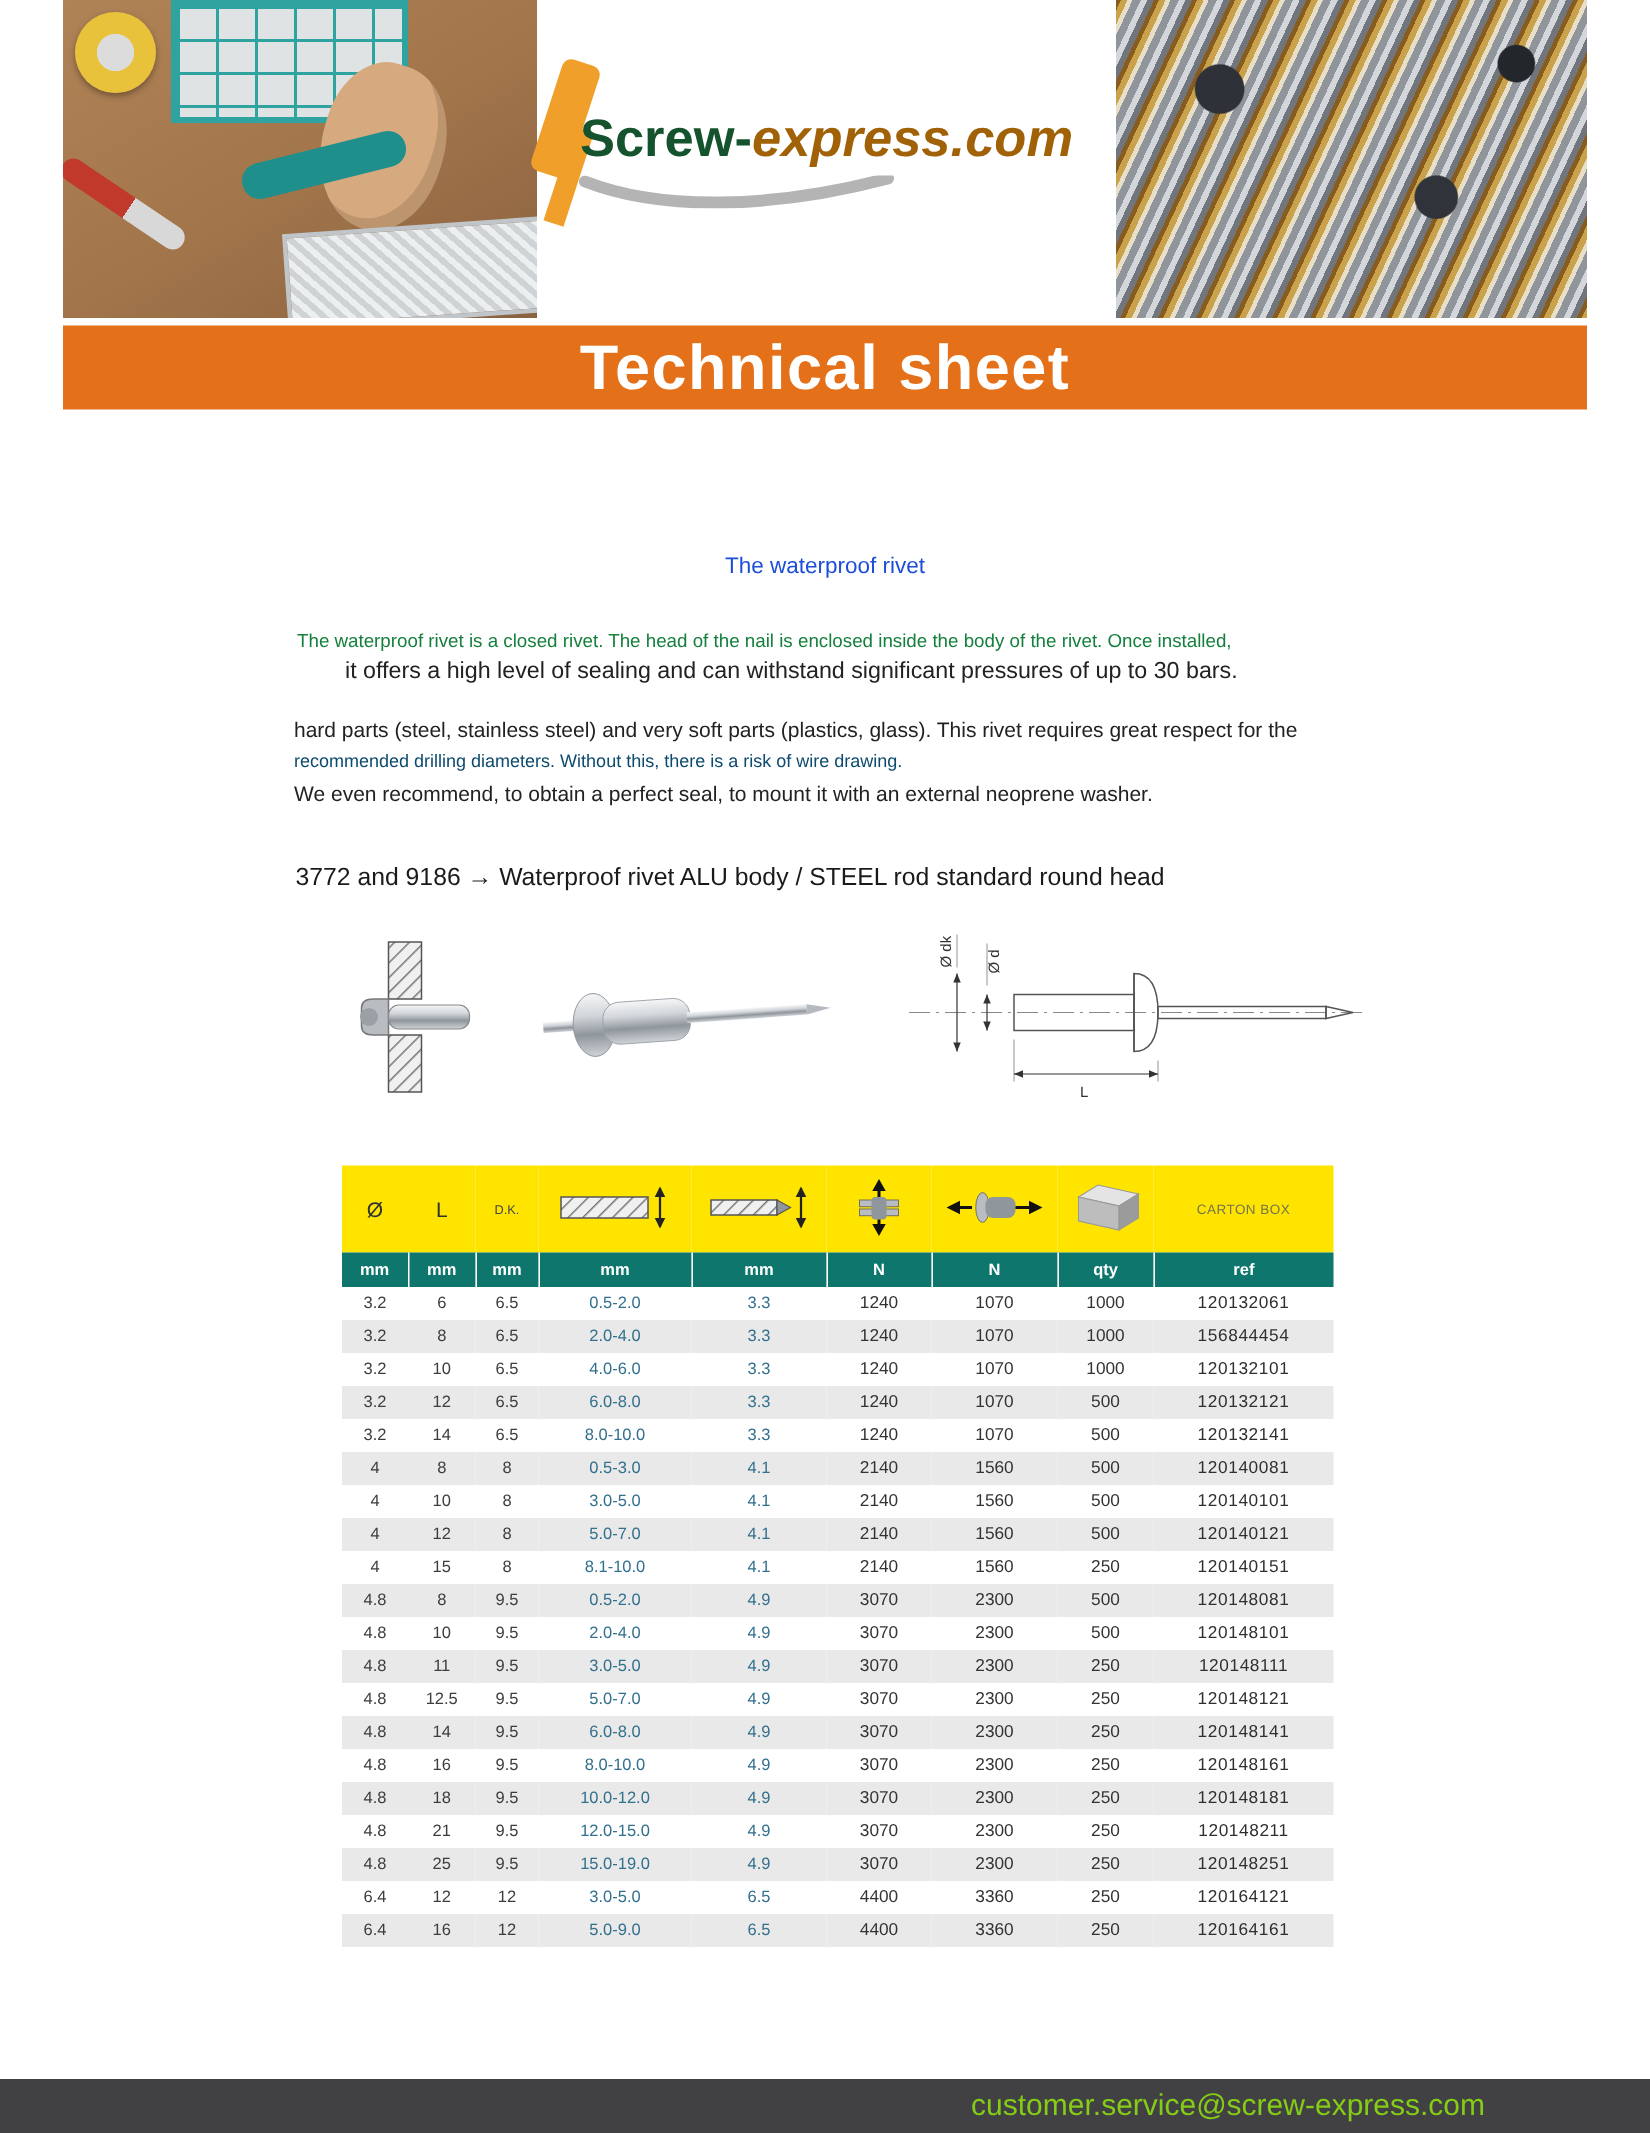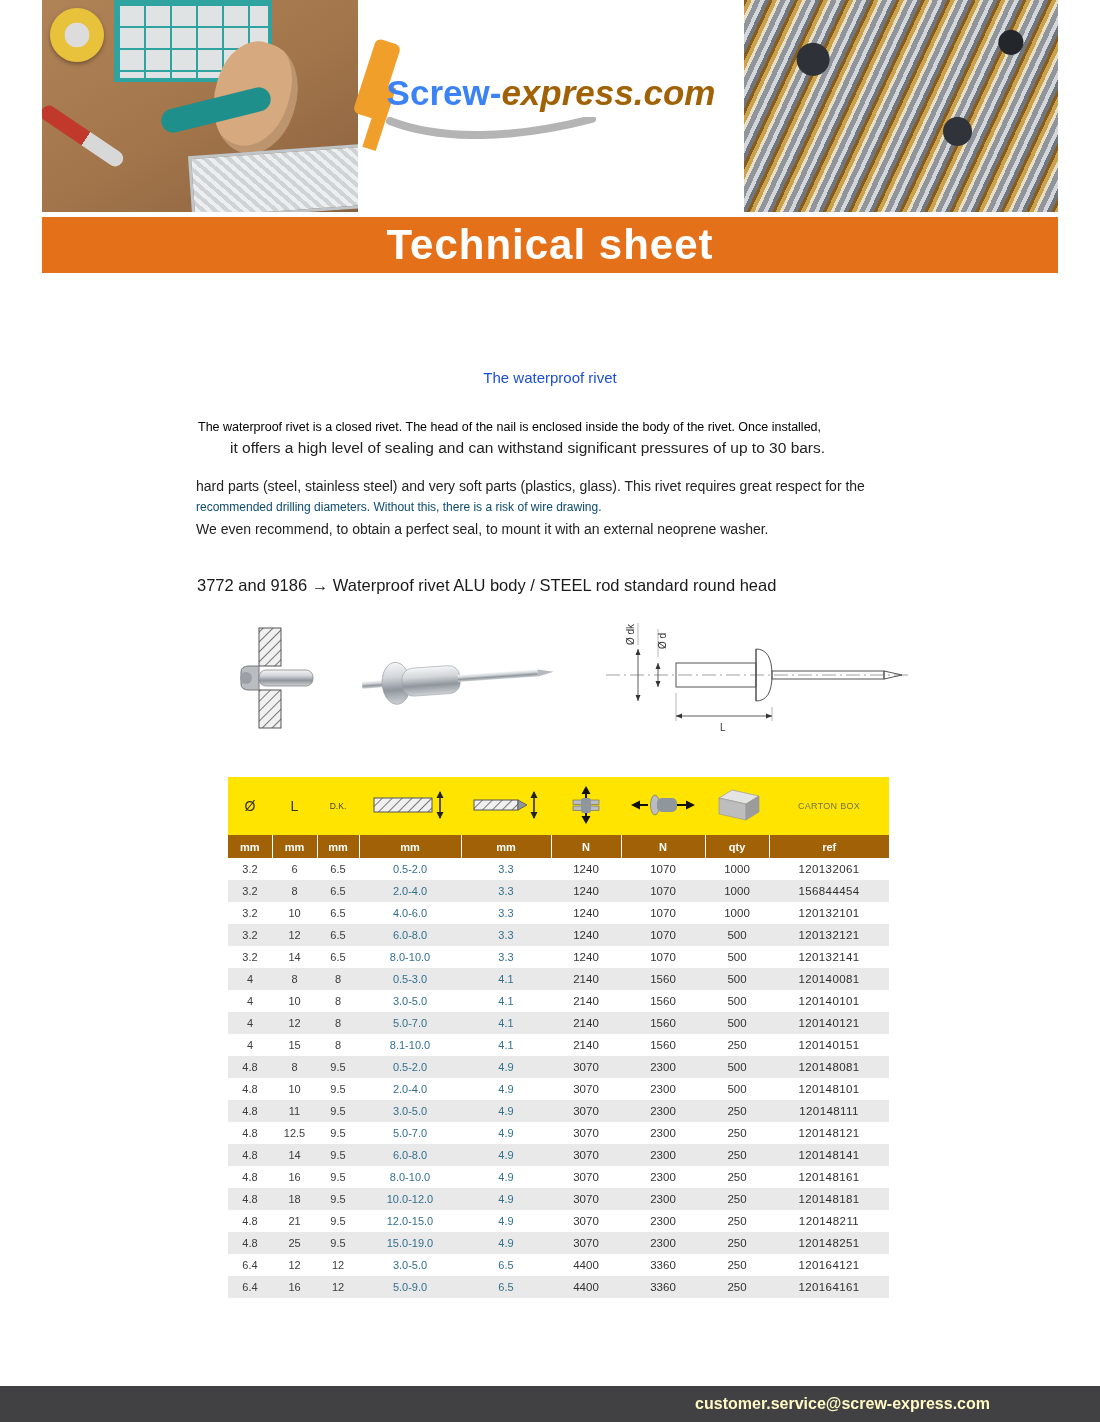--- a/index.html
+++ b/index.html
@@ -27,62 +27,62 @@
   .pl-teal { left:118px; top:98px; width:112px; height:24px; background:#1f8f8c; transform:rotate(-14deg); border-radius:12px; }
   .pl-hand { left:172px; top:42px; width:82px; height:112px; background:#d7a97e; border-radius:42% 50% 46% 55%; transform:rotate(18deg); box-shadow:inset -8px -6px 0 rgba(0,0,0,.12); }
   .pl-screwdriver { left:-8px; top:128px; width:96px; height:16px; border-radius:8px; transform:rotate(34deg);
     background:linear-gradient(90deg,#c0392b 0 55%, #d8d8d8 55%); }
   .pl-tray2 { left:148px; top:150px; width:176px; height:64px; border:3px solid #bfc5c8; transform:rotate(-4deg);
     background:repeating-linear-gradient(45deg,#cfd3d6 0 4px,#eceff0 4px 8px); }
 
   .logo-area { flex:1 1 auto; position:relative; display:flex; flex-direction:column; align-items:center; justify-content:center; background:#fff; }
   .logo-tool { position:absolute; left:6px; top:40px; width:26px; height:78px; background:#f0a02a; border-radius:6px; transform:rotate(18deg); box-shadow:14px 36px 0 -6px #f0a02a; }
   .logo { font-size:35px; font-weight:bold; white-space:nowrap; z-index:2; }
-  .logo-dark { color:#3b82f6; }
+  .logo-dark { color:#14532d; }
   .logo-orange { color:#a16207; font-style:italic; }
   .swoosh { margin-top:4px; align-self:center; margin-right:120px; }
 
   
   .banner { margin:5px 42px 0; height:56px; background:#e4711a; display:flex; align-items:center; justify-content:center; }
   .banner span { color:#fff; font-size:42px; font-weight:bold; letter-spacing:1px; }
 
   
   .doc-title { text-align:center; margin-top:96px; font-size:15px; font-weight:normal; color:#1d4ed8; }
   .para1 { margin:32px 0 0 198px; width:720px; }
-  .p-small { font-size:12.5px; color:#000000; line-height:1.5; }
+  .p-small { font-size:12.5px; color:#15803d; line-height:1.5; }
   .p-large { font-size:15.5px; color:#222; line-height:1.4;margin-left:32px; }
   .para2 { margin:18px 0 0 196px; width:730px; }
   .p-med { font-size:14px; color:#222; line-height:1.55; }
   .p-smaller { font-size:12px; color:#0c4a6e; }
   .p-line4 { margin-top:2px; }
   .product-heading { margin:36px 0 0 197px; font-size:16.5px; font-weight:normal; color:#1a1a1a; }
 
   
   .diagrams { display:flex; align-items:center; gap:28px; margin:16px 0 0 215px; height:136px; }
   .diag { flex:0 0 auto; }
 
   
   .rivet-table { border-collapse:collapse; margin:30px 0 0 228px; table-layout:fixed; }
   .rivet-table col.c0{width:44px} .rivet-table col.c1{width:45px} .rivet-table col.c2{width:42px}
   .rivet-table col.c3{width:102px} .rivet-table col.c4{width:90px} .rivet-table col.c5{width:70px}
   .rivet-table col.c6{width:84px} .rivet-table col.c7{width:64px} .rivet-table col.c8{width:120px}
   .yellow-row th { background:#ffe400; height:58px; vertical-align:middle; text-align:center; font-weight:normal; color:#333; font-size:14px; }
   .yellow-row th.dk { font-size:8.5px; color:#444; }
   .yellow-row th.carton-label { font-size:9px; color:#75754e; letter-spacing:.3px; }
-  .black-row th { background:#a16207; color:#fff; font-size:11px; font-weight:bold; height:23px; text-align:center; border-left:1px solid #fff; }
+  .black-row th { background:#0f766e; color:#fff; font-size:11px; font-weight:bold; height:23px; text-align:center; border-left:1px solid #fff; }
   .black-row th:first-child { border-left:0; }
   .rivet-table tbody td { height:22px; font-size:11px; text-align:center; color:#3d3d3d; background:#fff; }
   .rivet-table tbody tr.alt td { background:#e9e9e9; }
   .rivet-table tbody td.col3, .rivet-table tbody td.col4 { color:#33708e; }
   .rivet-table tbody td.col5, .rivet-table tbody td.col6, .rivet-table tbody td.col7 { font-size:11.5px; color:#333; }
   .rivet-table tbody td.col8 { font-size:11.5px; color:#2f2f2f; letter-spacing:.4px; }
 
   
   .footer { position:absolute; left:0; right:0; bottom:0; height:36px; background:#414144; display:flex; align-items:center; justify-content:flex-end; padding-right:110px; }
-  .footer .email { color:#fef9c3; font-weight:bold; font-size:16px; }
+  .footer .email { color:#84cc16; font-weight:normal; font-size:20px; }
 </style>
 </head>
 <body>
 
 <div class="page">
 
   <svg style="position:absolute;width:0;height:0" aria-hidden="true">
     <defs>
       <pattern id="hatchB" width="7" height="7" patternTransform="rotate(45)" patternUnits="userSpaceOnUse">
         <rect width="7" height="7" fill="#f0f0f0"></rect>

